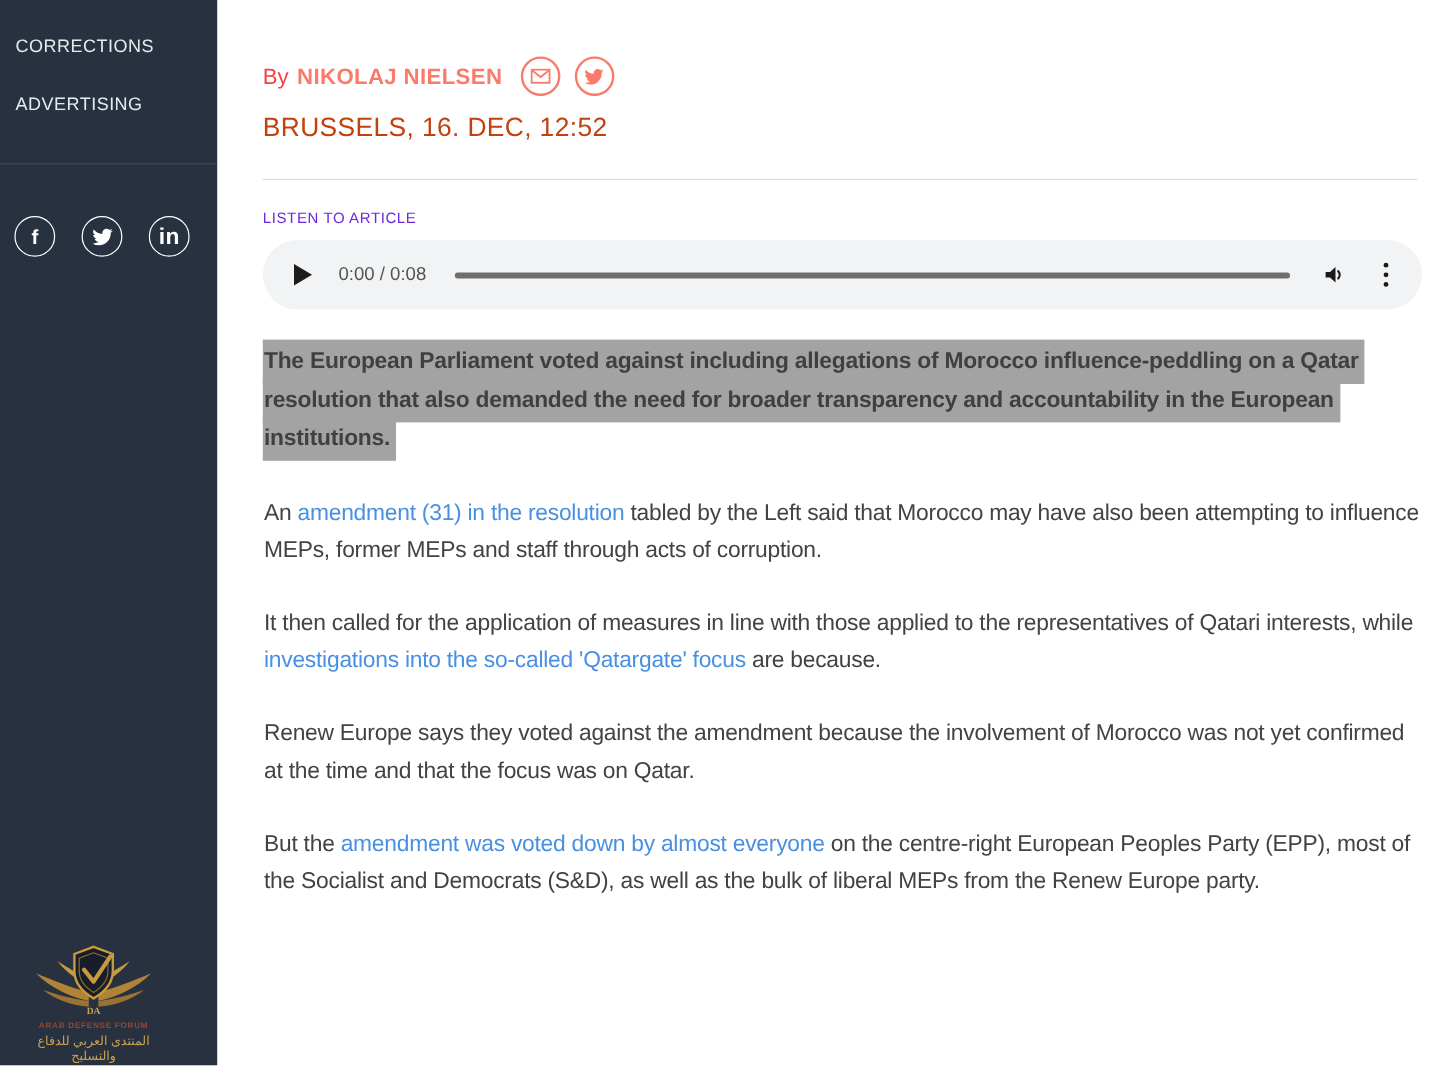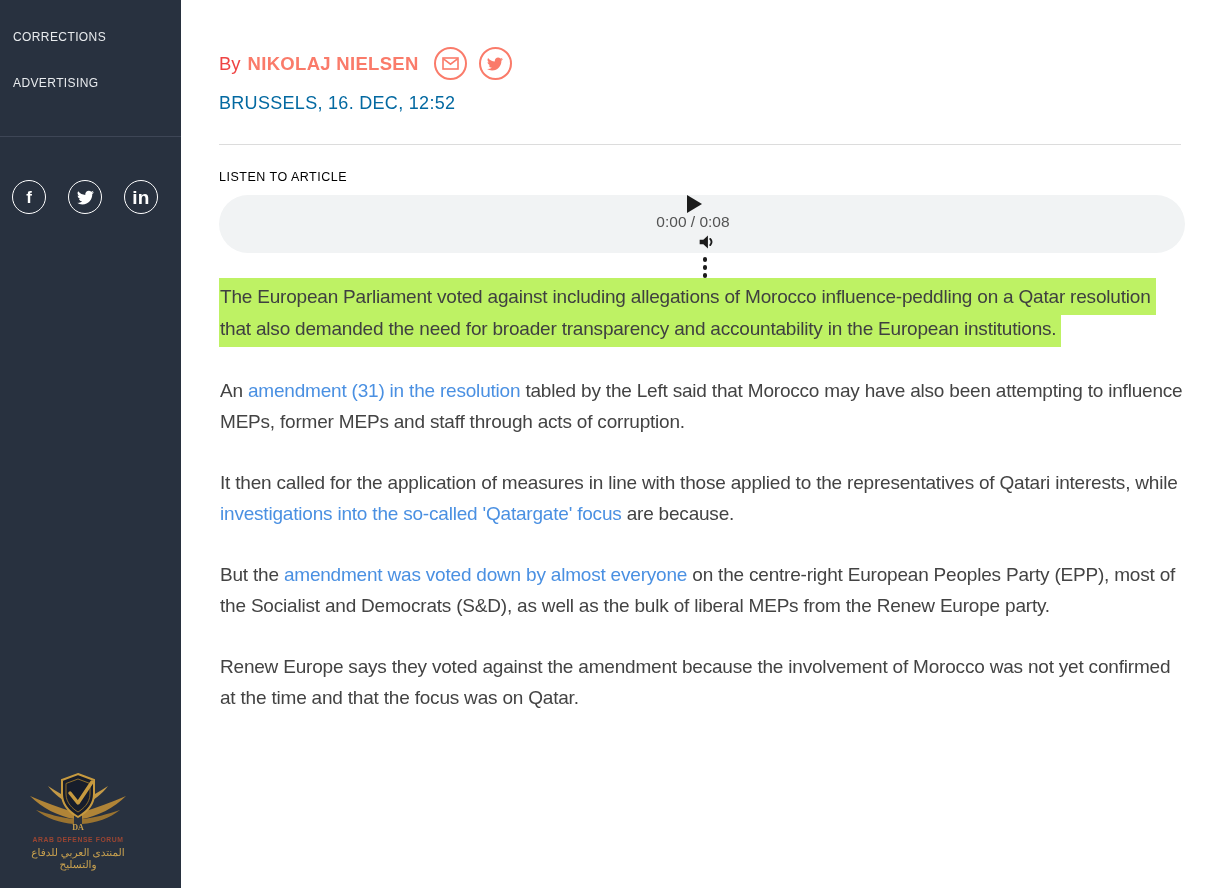--- a/index.html
+++ b/index.html
@@ -15,21 +15,21 @@
   .sidebar {
     width:181px; min-width:181px; height:100%;
     background:#28313f; position:relative;
   }
   .sidebar-nav {
     box-sizing:border-box; height:137px;
     padding:30px 0 0 13px;
     border-bottom:1px solid #3e4656;
   }
   .sidebar-nav a {
-    display:block; color:#e8ebee; font-size:12px;
+    display:block; color:#e8ebee; font-size:15px;
     letter-spacing:0.4px; margin-bottom:32px;
     text-decoration:none; cursor:pointer;
   }
   .social-row { display:flex; gap:22px; padding-left:12px; margin-top:43px; }
   .social-circle {
     width:34px; height:34px; box-sizing:border-box;
     border:1.6px solid #ffffff; border-radius:50%;
     display:flex; align-items:center; justify-content:center;
     color:#ffffff; cursor:pointer; text-decoration:none;
   }
@@ -38,21 +38,21 @@
 
   .watermark {
     position:absolute; bottom:0; left:22px; width:112px;
     text-align:center; line-height:1.15;
   }
   .wm-title {
     font-size:6.8px; font-weight:bold; color:#9a4532;
     letter-spacing:0.6px; margin-top:-2px;
   }
   .wm-arabic {
-    font-size:10.5px; color:#c9a14f; margin-top:2px; padding-bottom:18px;
+    font-size:10.5px; color:#c9a14f; margin-top:2px; padding-bottom:2px;
   }
 
   
   main { flex:1; box-sizing:border-box; padding:17px 27px 0 38px; }
 
   .caption {
     margin:0; max-width:966px;
     font-size:17.5px; line-height:27px; color:#7b7b7b;
     letter-spacing:-0.1px;
   }
@@ -64,51 +64,51 @@
     color:#fa7b6a; font-weight:bold; font-size:18.5px;
     letter-spacing:0.3px; margin-right:15px; text-decoration:none; cursor:pointer;
   }
   .icon-circle {
     width:33px; height:33px; box-sizing:border-box;
     border:2px solid #fa7b6a; border-radius:50%;
     display:flex; align-items:center; justify-content:center;
     margin-right:12px; cursor:pointer;
   }
 
-  .dateline { margin:13px 0 0; font-size:18px; color:#0369a1; letter-spacing:0.3px; }
+  .dateline { margin:13px 0 0; font-size:22px; color:#c2410c; letter-spacing:0.3px; }
 
   .rule { margin:30px 0 0; border:none; border-top:1px solid #dcdcdc; max-width:962px; }
 
-  .listen-label { margin:25px 0 0; font-size:12.5px; color:#000000; letter-spacing:0.5px; }
+  .listen-label { margin:25px 0 0; font-size:12.5px; color:#6d28d9; letter-spacing:0.5px; }
 
   .player {
     margin-top:11px; max-width:966px; height:58px;
     background:#f1f3f4; border-radius:29px;
-    display:flex; align-items:center; padding:0 20px 0 26px; box-sizing:border-box;flex-direction:column;
+    display:flex; align-items:center; padding:0 20px 0 26px; box-sizing:border-box;
   }
   .play-btn {
     background:none; border:none; padding:0; cursor:pointer;
     display:flex; align-items:center; margin-right:22px;
   }
   .play-tri {
     width:0; height:0;
     border-top:9px solid transparent; border-bottom:9px solid transparent;
     border-left:15px solid #1b1b1b;
   }
   .time { font-size:15.5px; color:#535353; margin-right:24px; white-space:nowrap; }
   .progress { flex:1; height:5px; background:#6e6e6e; border-radius:3px; cursor:pointer; }
   .volume { margin:0 22px 0 26px; display:flex; cursor:pointer; }
   .dots { display:flex; flex-direction:column; gap:3.5px; padding:4px 8px; cursor:pointer; }
   .dots i { width:4.5px; height:4.5px; border-radius:50%; background:#1b1b1b; }
 
   .lead { margin:28px 0 0; max-width:966px; font-size:19px; line-height:32px; letter-spacing:-0.2px; }
   .lead mark {
-    background:#bef264; color:#3f4040;
+    background:#a3a3a3; color:#3f4040;
     padding:8px 5px 8px 1px;
-    -webkit-box-decoration-break:clone; box-decoration-break:clone;
+    -webkit-box-decoration-break:clone; box-decoration-break:clone;font-weight:bold;
   }
 
   .body-para {
     margin:30px 1px 0; max-width:968px;
     font-size:19px; line-height:31px; color:#434343; letter-spacing:-0.2px;
   }
   .inline-link { color:#4a90e2; text-decoration:none; cursor:pointer; }
 </style>
 </head>
 <body>
@@ -198,18 +198,18 @@
           <i></i>
           <i></i>
         </span>
     </div>
 
     <p class="lead"><mark>The European Parliament voted against including allegations of Morocco influence-peddling on a Qatar resolution that also demanded the need for broader transparency and accountability in the European institutions.</mark></p>
 
     <div id="article-body">
         <p class="body-para"><span>An </span><a class="inline-link">amendment (31) in the resolution</a><span> tabled by the Left said that Morocco may have also been attempting to influence MEPs, former MEPs and staff through acts of corruption.</span></p>
         <p class="body-para"><span>It then called for the application of measures in line with those applied to the representatives of Qatari interests, while </span><a class="inline-link">investigations into the so-called 'Qatargate' focus</a><span> are because.</span></p>
+        <p class="body-para"><span>Renew Europe says they voted against the amendment because the involvement of Morocco was not yet confirmed at the time and that the focus was on Qatar.</span></p>
         <p class="body-para"><span>But the </span><a class="inline-link">amendment was voted down by almost everyone</a><span> on the centre-right European Peoples Party (EPP), most of the Socialist and Democrats (S&amp;D), as well as the bulk of liberal MEPs from the Renew Europe party.</span></p>
-        <p class="body-para"><span>Renew Europe says they voted against the amendment because the involvement of Morocco was not yet confirmed at the time and that the focus was on Qatar.</span></p>
       </div>
 
   </main>
 </div>
 
 </body></html>

